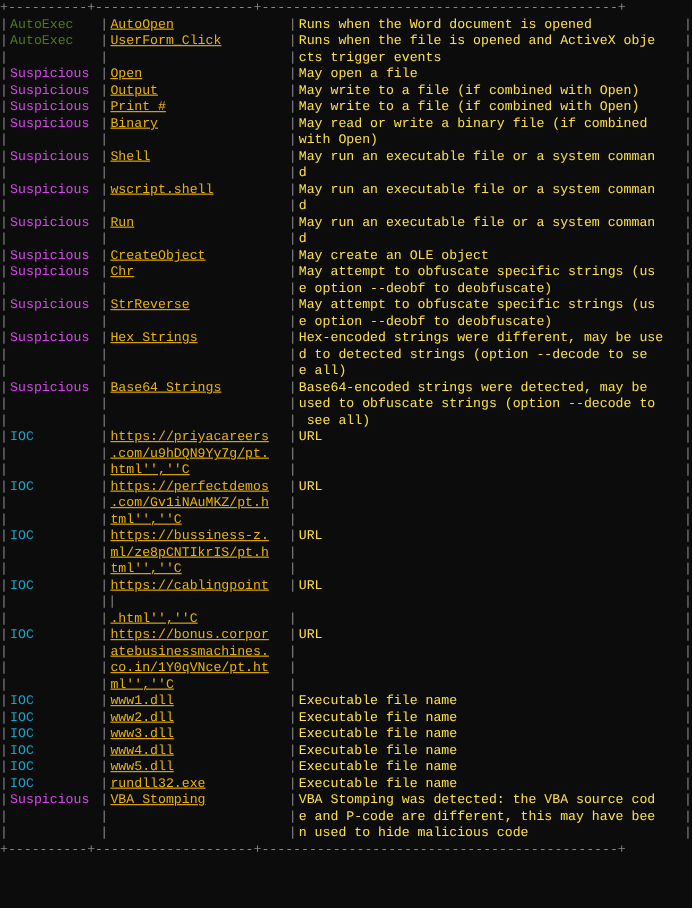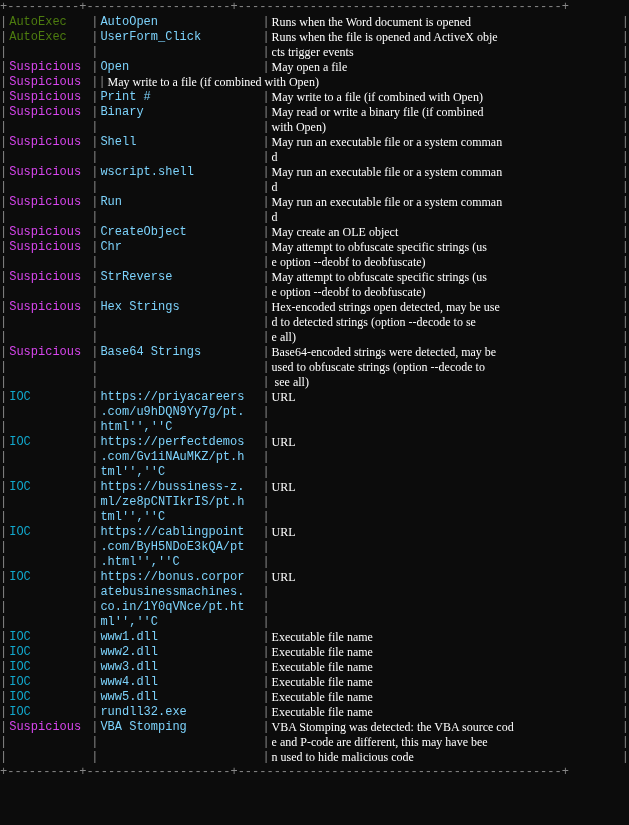--- a/index.html
+++ b/index.html
@@ -32,22 +32,22 @@
       flex: 0 0 auto;
     }
     .border-row {
       color: #888;
       white-space: pre;
       overflow: hidden;
     }
     .autoexec { color: #4d7c0f; }
     .suspicious { color: #d946ef; }
     .ioc { color: #11a8cd; }
-    .keyword { color: #7dd3fc; }
-    .desc { color: #ffffff; font-family: Liberation Serif, serif; }
+    .keyword { color: #eab308; text-decoration: underline; }
+    .desc { color: #fde047; }
   </style>
 </head>
 <body>
 
 <div class="table">
   <div class="border-row">+----------+--------------------+---------------------------------------------+</div>
   <div id="table-body">
       <div class="row">
         <span class="sep">|</span>
         <span class="cell col1 autoexec">AutoExec</span>
@@ -81,20 +81,21 @@
         <span class="sep">|</span>
         <span class="cell col2 keyword">Open</span>
         <span class="sep">|</span>
         <span class="cell col3 desc">May open a file</span>
         <span class="sep">|</span>
       </div>
       <div class="row">
         <span class="sep">|</span>
         <span class="cell col1 suspicious">Suspicious</span>
         <span class="sep">|</span>
+        <span class="cell col2 keyword">Output</span>
         <span class="sep">|</span>
         <span class="cell col3 desc">May write to a file (if combined with Open)</span>
         <span class="sep">|</span>
       </div>
       <div class="row">
         <span class="sep">|</span>
         <span class="cell col1 suspicious">Suspicious</span>
         <span class="sep">|</span>
         <span class="cell col2 keyword">Print #</span>
         <span class="sep">|</span>
@@ -217,21 +218,21 @@
         <span class="sep">|</span>
         <span class="cell col3 desc">e option --deobf to deobfuscate)</span>
         <span class="sep">|</span>
       </div>
       <div class="row">
         <span class="sep">|</span>
         <span class="cell col1 suspicious">Suspicious</span>
         <span class="sep">|</span>
         <span class="cell col2 keyword">Hex Strings</span>
         <span class="sep">|</span>
-        <span class="cell col3 desc">Hex-encoded strings open detected, may be use</span>
+        <span class="cell col3 desc">Hex-encoded strings were different, may be use</span>
         <span class="sep">|</span>
       </div>
       <div class="row">
         <span class="sep">|</span>
         <span class="cell col1 suspicious"></span>
         <span class="sep">|</span>
         <span class="cell col2 keyword"></span>
         <span class="sep">|</span>
         <span class="cell col3 desc">d to detected strings (option --decode to se</span>
         <span class="sep">|</span>
@@ -359,21 +360,20 @@
         <span class="sep">|</span>
         <span class="cell col2 keyword">https://cablingpoint</span>
         <span class="sep">|</span>
         <span class="cell col3 desc">URL</span>
         <span class="sep">|</span>
       </div>
       <div class="row">
         <span class="sep">|</span>
         <span class="cell col1 ioc"></span>
         <span class="sep">|</span>
-        <span class="cell col2 keyword">.com/ByH5NDoE3kQA/pt</span>
         <span class="sep">|</span>
         <span class="cell col3 desc"></span>
         <span class="sep">|</span>
       </div>
       <div class="row">
         <span class="sep">|</span>
         <span class="cell col1 ioc"></span>
         <span class="sep">|</span>
         <span class="cell col2 keyword">.html'',''C</span>
         <span class="sep">|</span>

